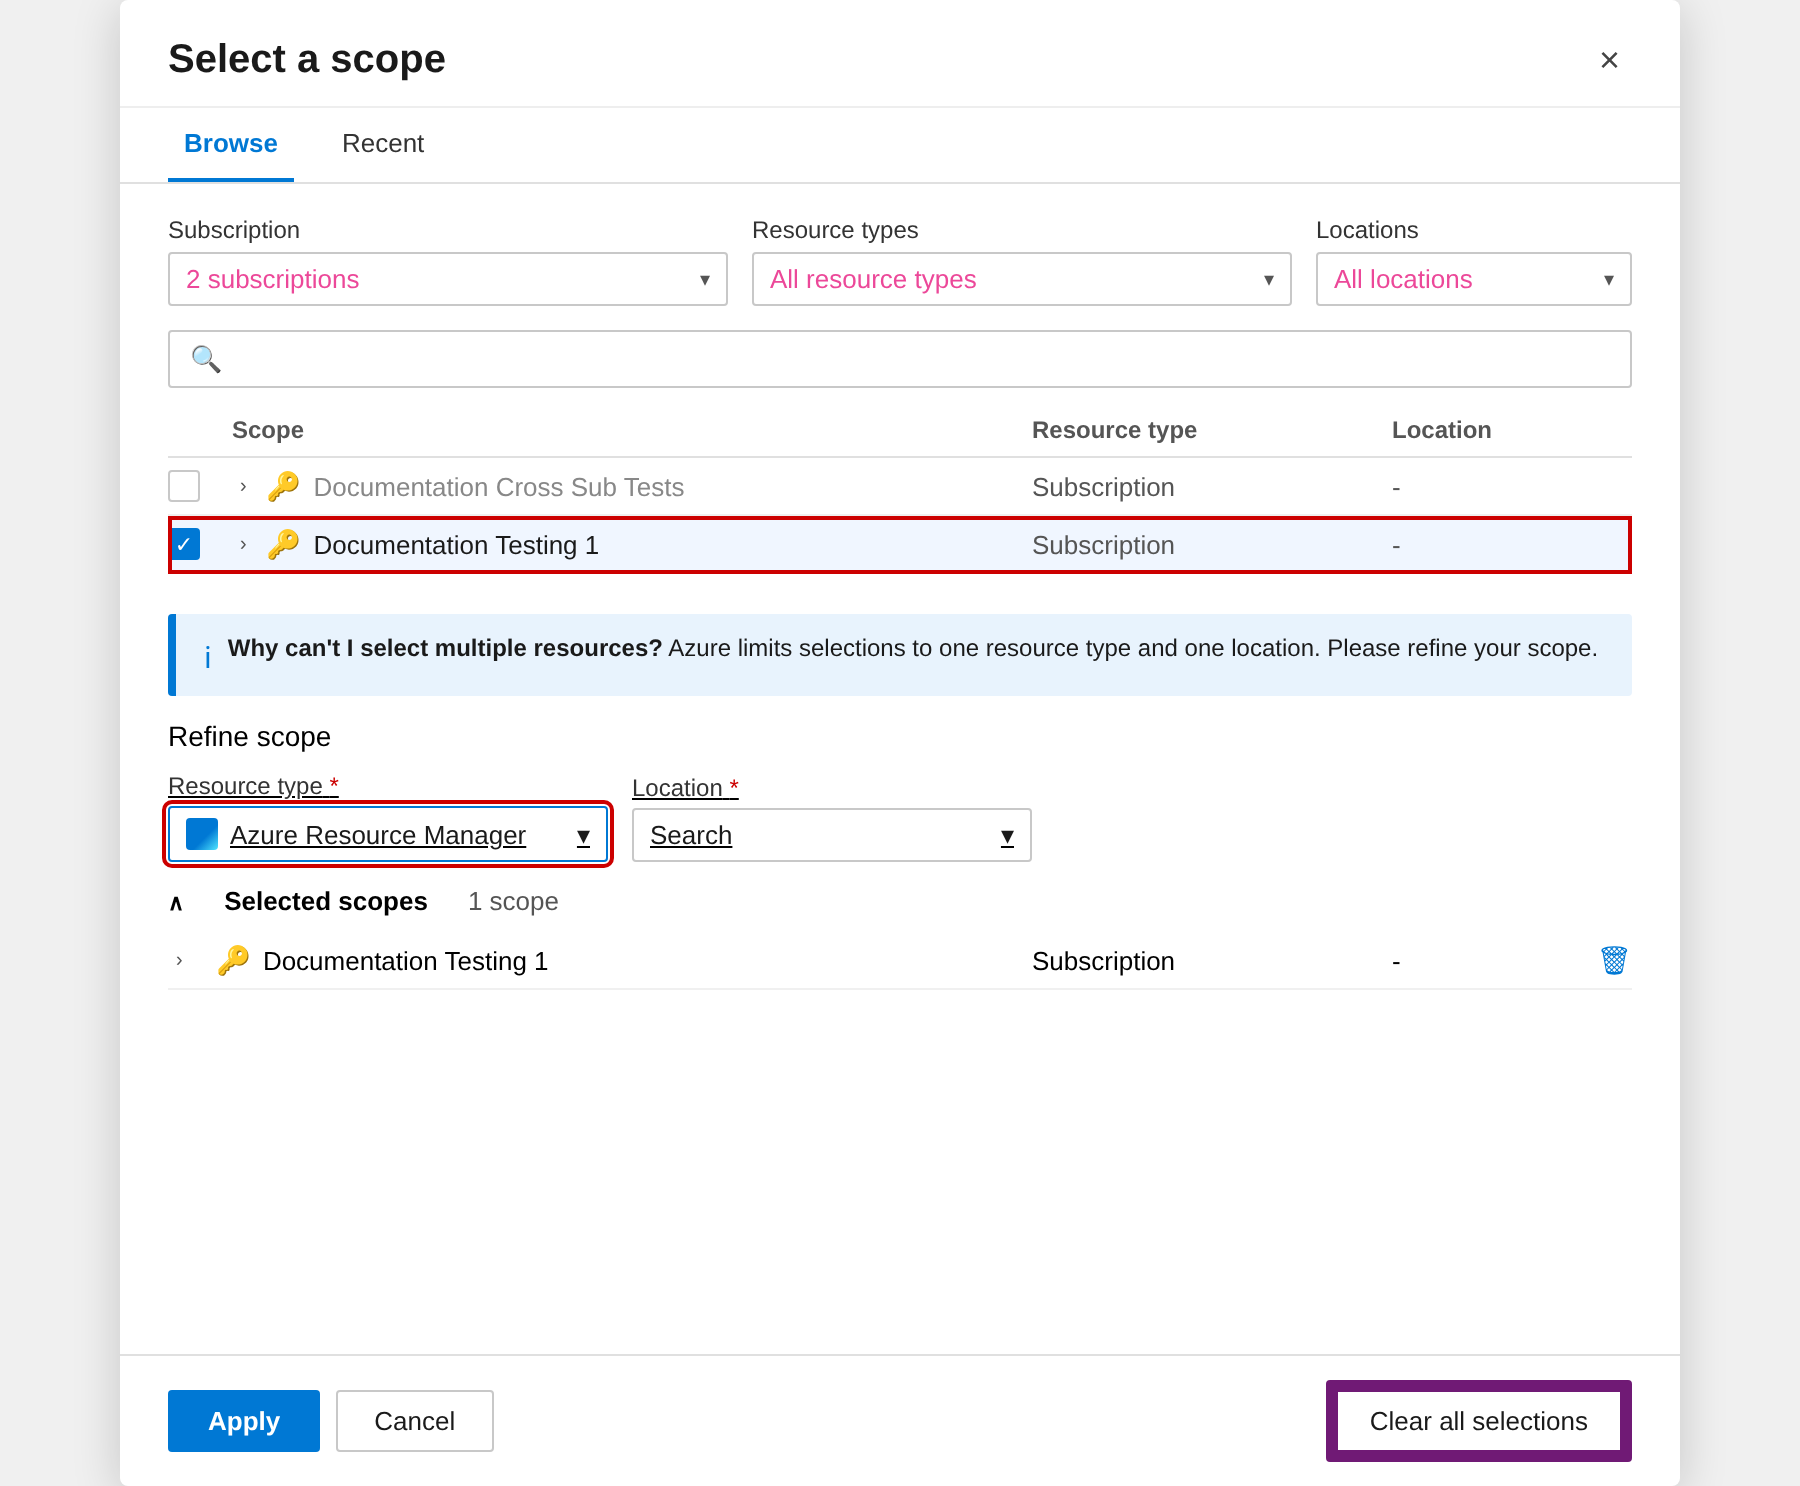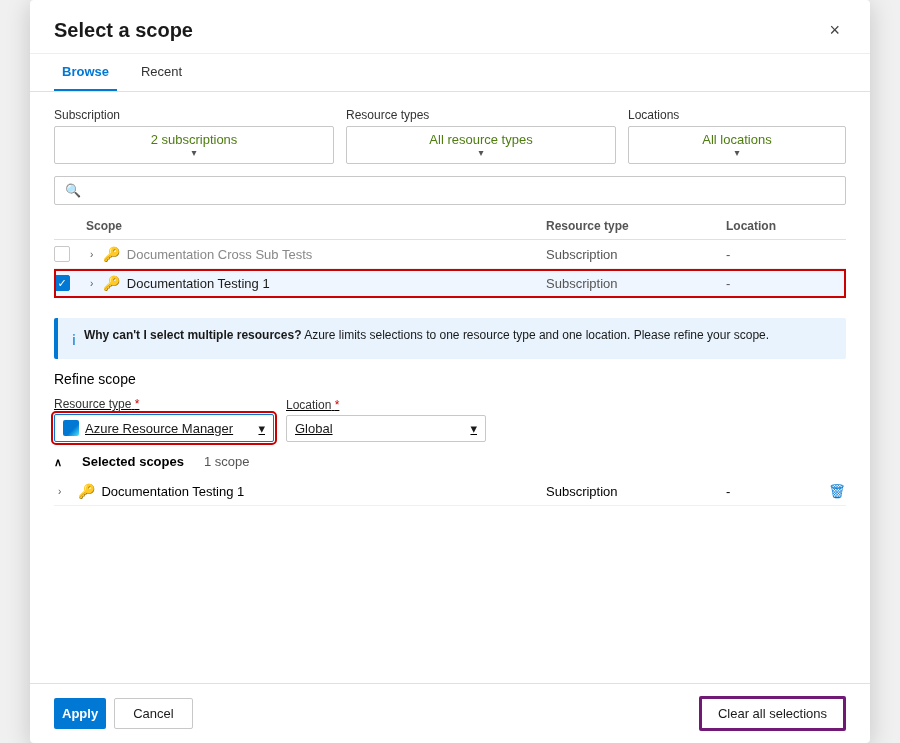--- a/index.html
+++ b/index.html
@@ -8,21 +8,21 @@
       font-size: 13px;
       background: #fff;
       display: flex;
       justify-content: center;
       align-items: center;
       min-height: 100vh;
       background: #f0f0f0;
     }
     .dialog {
       background: #fff;
-      width: 840px;
+      width: 780px;
       min-height: 743px;
       box-shadow: 0 4px 24px rgba(0,0,0,0.18);
       border-radius: 4px;
       display: flex;
       flex-direction: column;
     }
     .dialog-header {
       display: flex;
       align-items: center;
       justify-content: space-between;
@@ -86,23 +86,22 @@
     .filter-select {
       display: flex;
       align-items: center;
       justify-content: space-between;
       border: 1px solid #c8c8c8;
       border-radius: 2px;
       padding: 5px 8px;
       cursor: pointer;
       background: #fff;
       font-size: 13px;
-      color: #4d7c0f;
+      color: #ec4899;
       user-select: none;
-      flex-direction: column;
     }
     .filter-select .chevron {
       color: #555;
       font-size: 10px;
     }
     .search-bar {
       display: flex;
       align-items: center;
       border: 1px solid #c8c8c8;
       border-radius: 2px;
@@ -274,38 +273,38 @@
       padding: 12px 24px;
       border-top: 1px solid #e0e0e0;
       margin-top: auto;
     }
     .footer-left { display: flex; gap: 8px; }
     .btn-apply {
       background: #0078d4;
       color: #fff;
       border: none;
       border-radius: 2px;
-      padding: 7px 8px;
+      padding: 7px 20px;
       font-size: 13px;
       font-weight: 600;
       cursor: pointer;
     }
     .btn-cancel {
       background: #fff;
       color: #1a1a1a;
       border: 1px solid #c8c8c8;
       border-radius: 2px;
       padding: 7px 18px;
       font-size: 13px;
       cursor: pointer;
     }
     .btn-clear {
       background: #fff;
       color: #1a1a1a;
-      border: 3px solid #701a75;
+      border: 6px solid #701a75;
       border-radius: 2px;
       padding: 7px 16px;
       font-size: 13px;
       cursor: pointer;
     }
     .chevron-down::after { content: '▾'; }
     .expand-arrow::after { content: '›'; }
     .collapse-arrow::after { content: '∧'; font-size: 11px; }
   </style>
 </head>
@@ -406,21 +405,21 @@
               <span>Azure Resource Manager</span>
             </div>
             <span class="chevron chevron-down"></span>
           </div>
         </div>
         <div class="refine-group">
           <span class="refine-label">
             <span>Location</span> <span class="required">*</span>
           </span>
           <div class="refine-select location-sel">
-            <span>Global</span>
+            <span>Search</span>
             <span class="chevron chevron-down"></span>
           </div>
         </div>
       </div>
     </div>
 
     <div class="selected-scopes-section">
       <div class="selected-scopes-header">
         <span class="collapse-arrow"></span>
         <span>Selected scopes</span>

